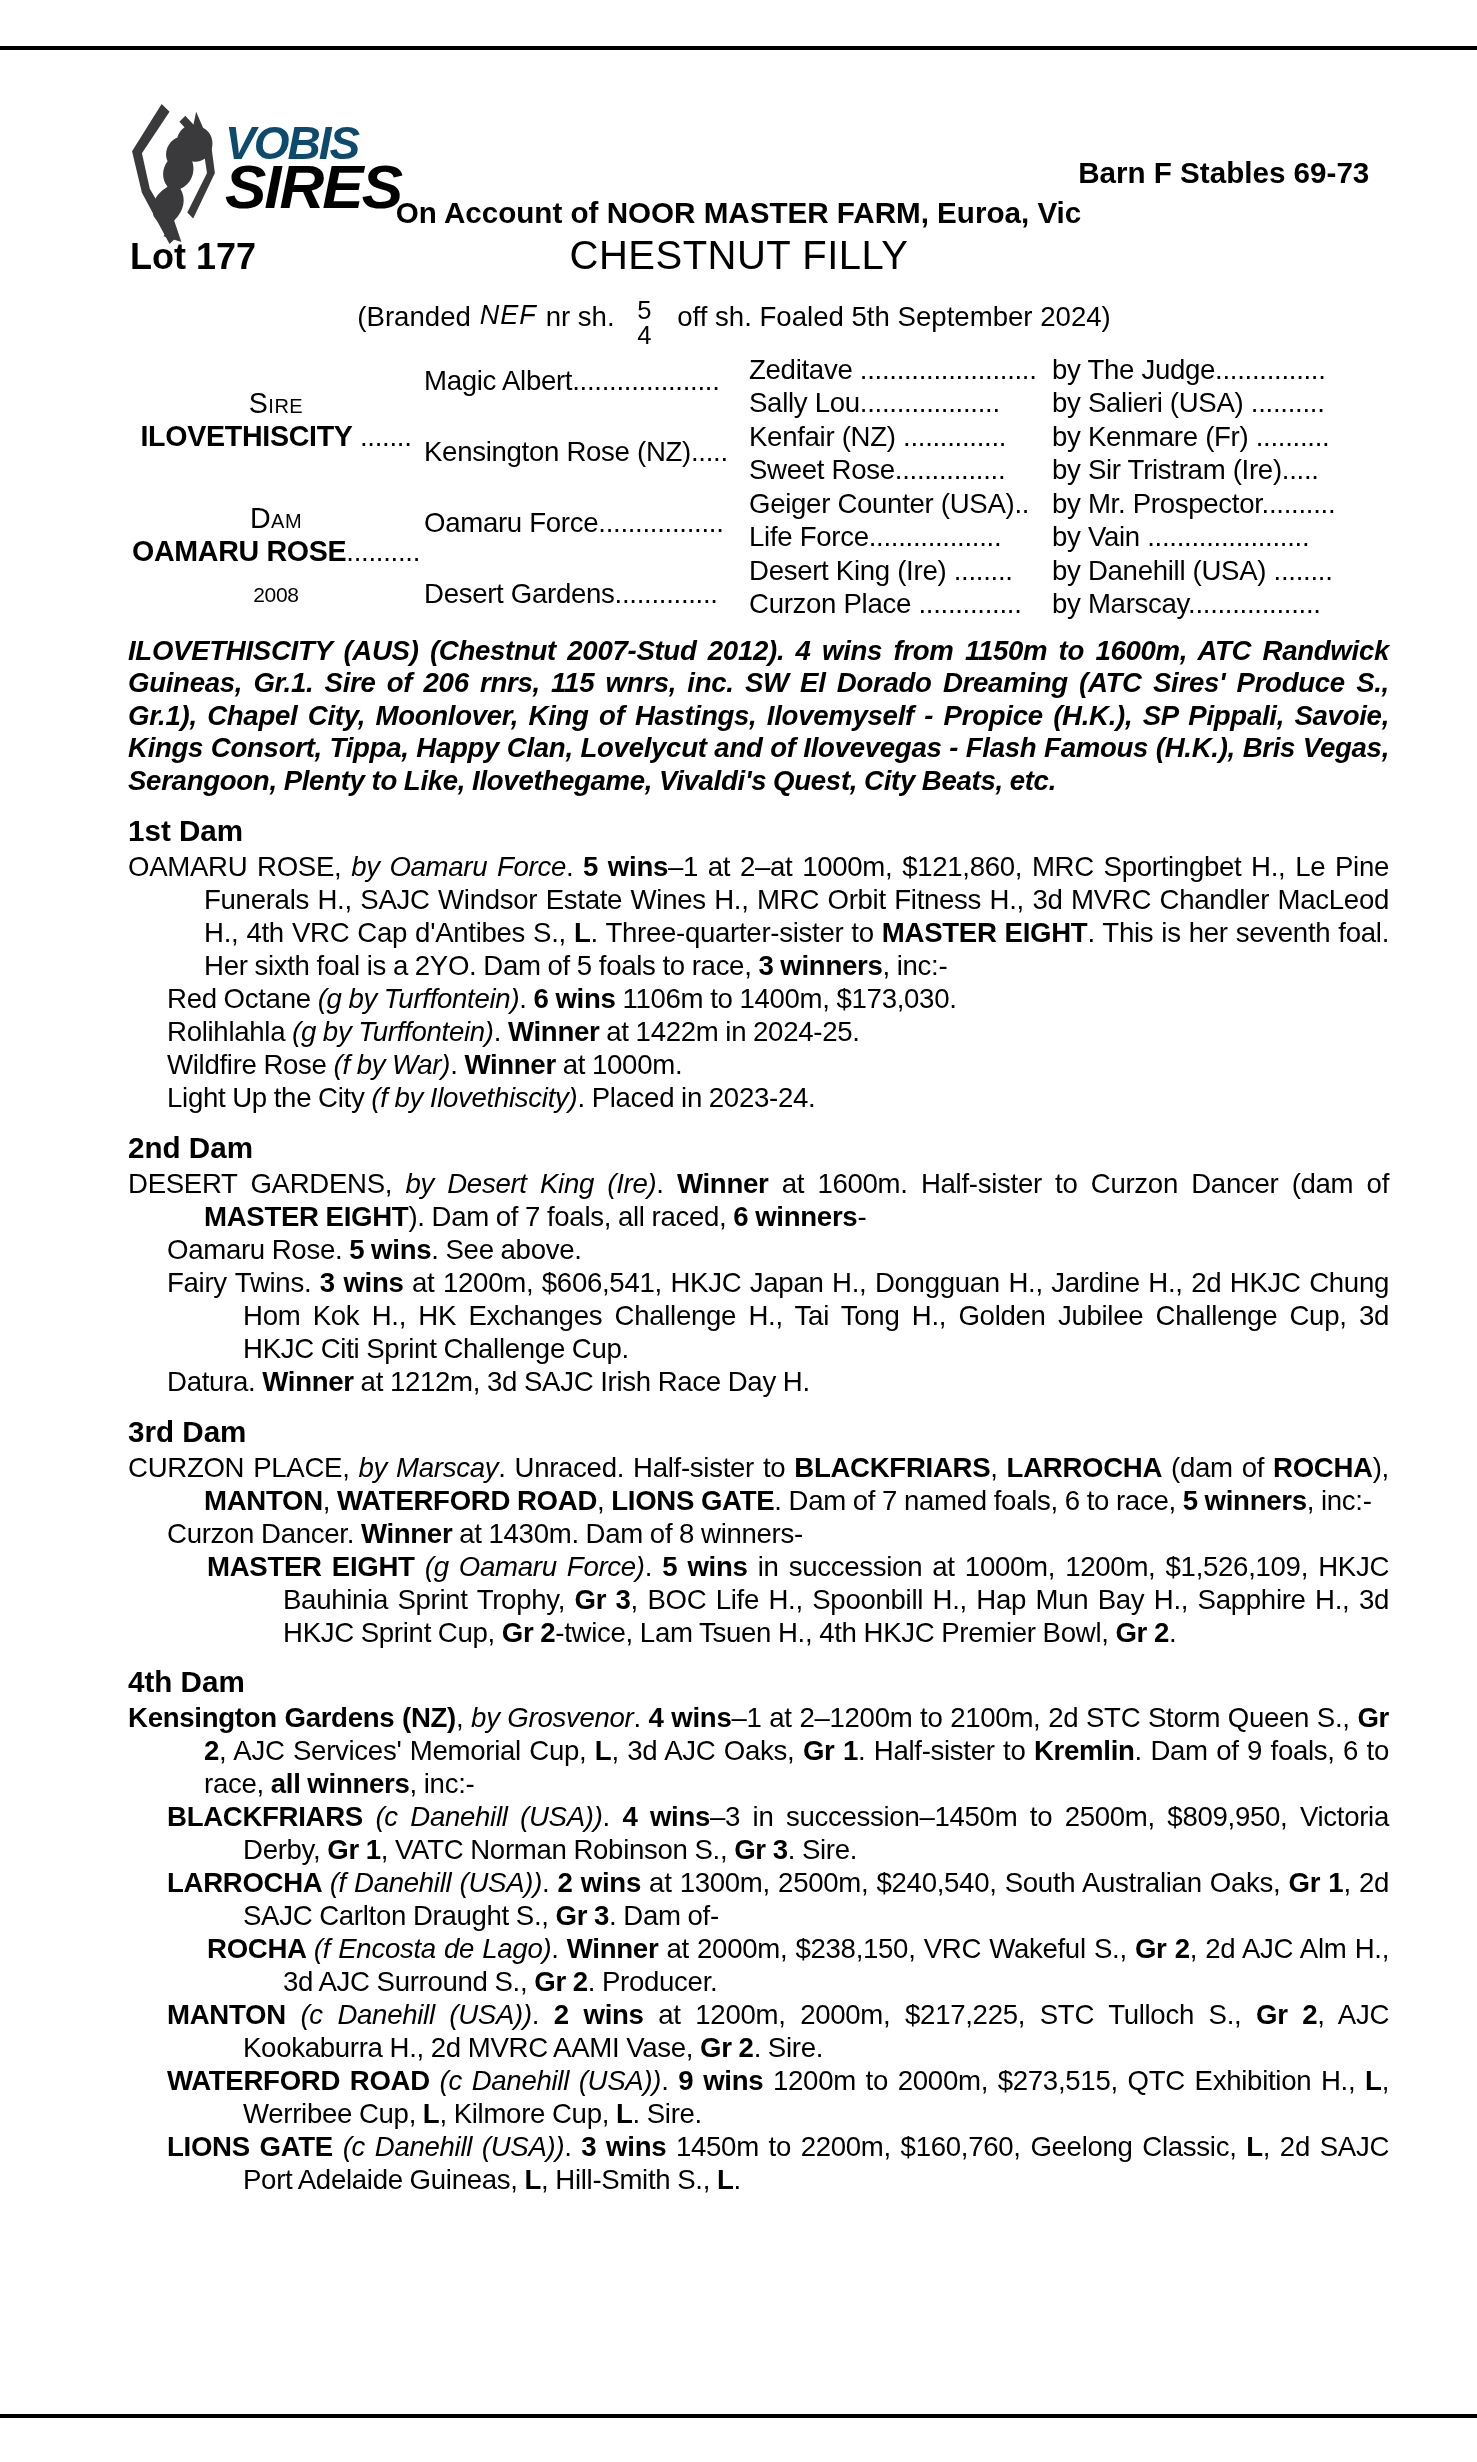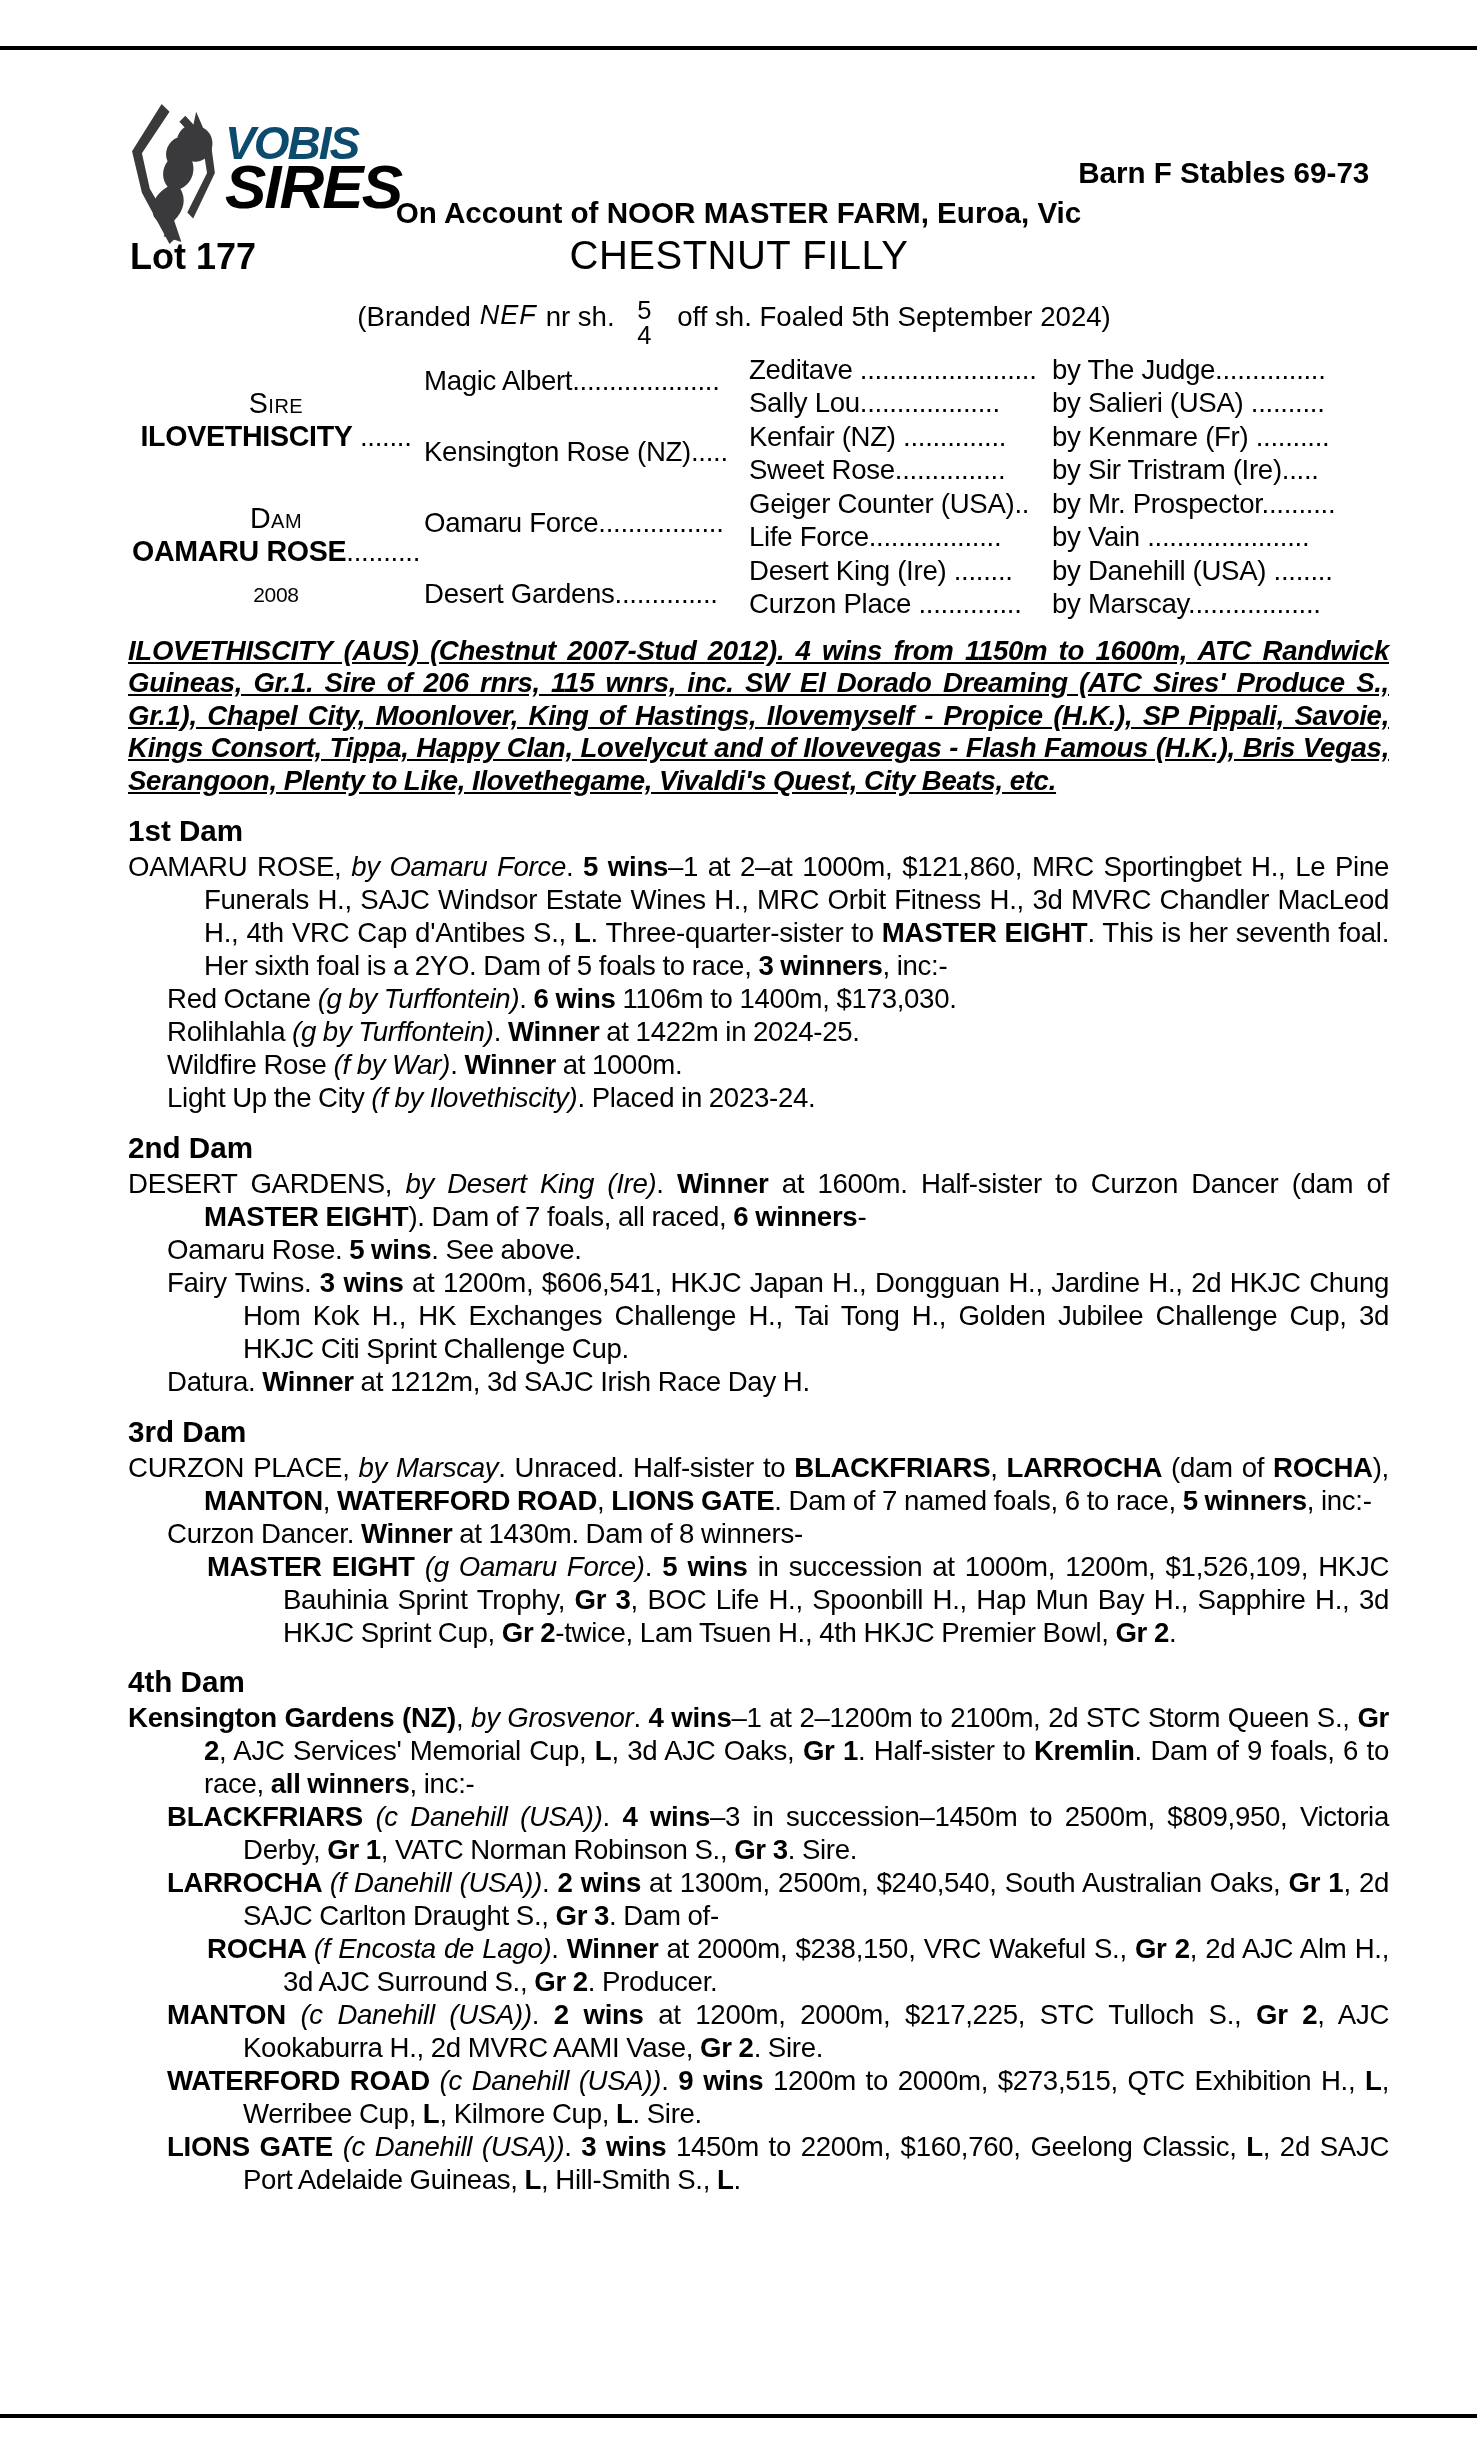--- a/index.html
+++ b/index.html
@@ -53,21 +53,21 @@
     letter-spacing:-0.3px; word-spacing:-0.5px;
   }
   .sec { margin-top:15.8px; }
   .sec h2 { margin:0 0 2px 0; font-size:29.6px; line-height:35px; font-weight:bold; }
   .para { font-size:27.6px; line-height:33px; text-align:justify; margin:0; letter-spacing:-0.3px; word-spacing:-0.5px; }
   .lvl0 { padding-left:76px; text-indent:-76px; }
   .lvl1 { padding-left:115px; text-indent:-76px; }
   .lvl2 { padding-left:155px; text-indent:-76px; }
   .seg-b { font-weight:bold; }
   .seg-i { font-style:italic; }
-  .seg-bi { font-weight:bold; font-style:italic;text-decoration:underline; }
+  .seg-bi { font-weight:bold; font-style:italic; }
 </style>
 </head>
 <body>
 
 <div class="rule rule-top"></div>
 
 <div class="content">
 
   <div class="header">
     <div class="logo">

